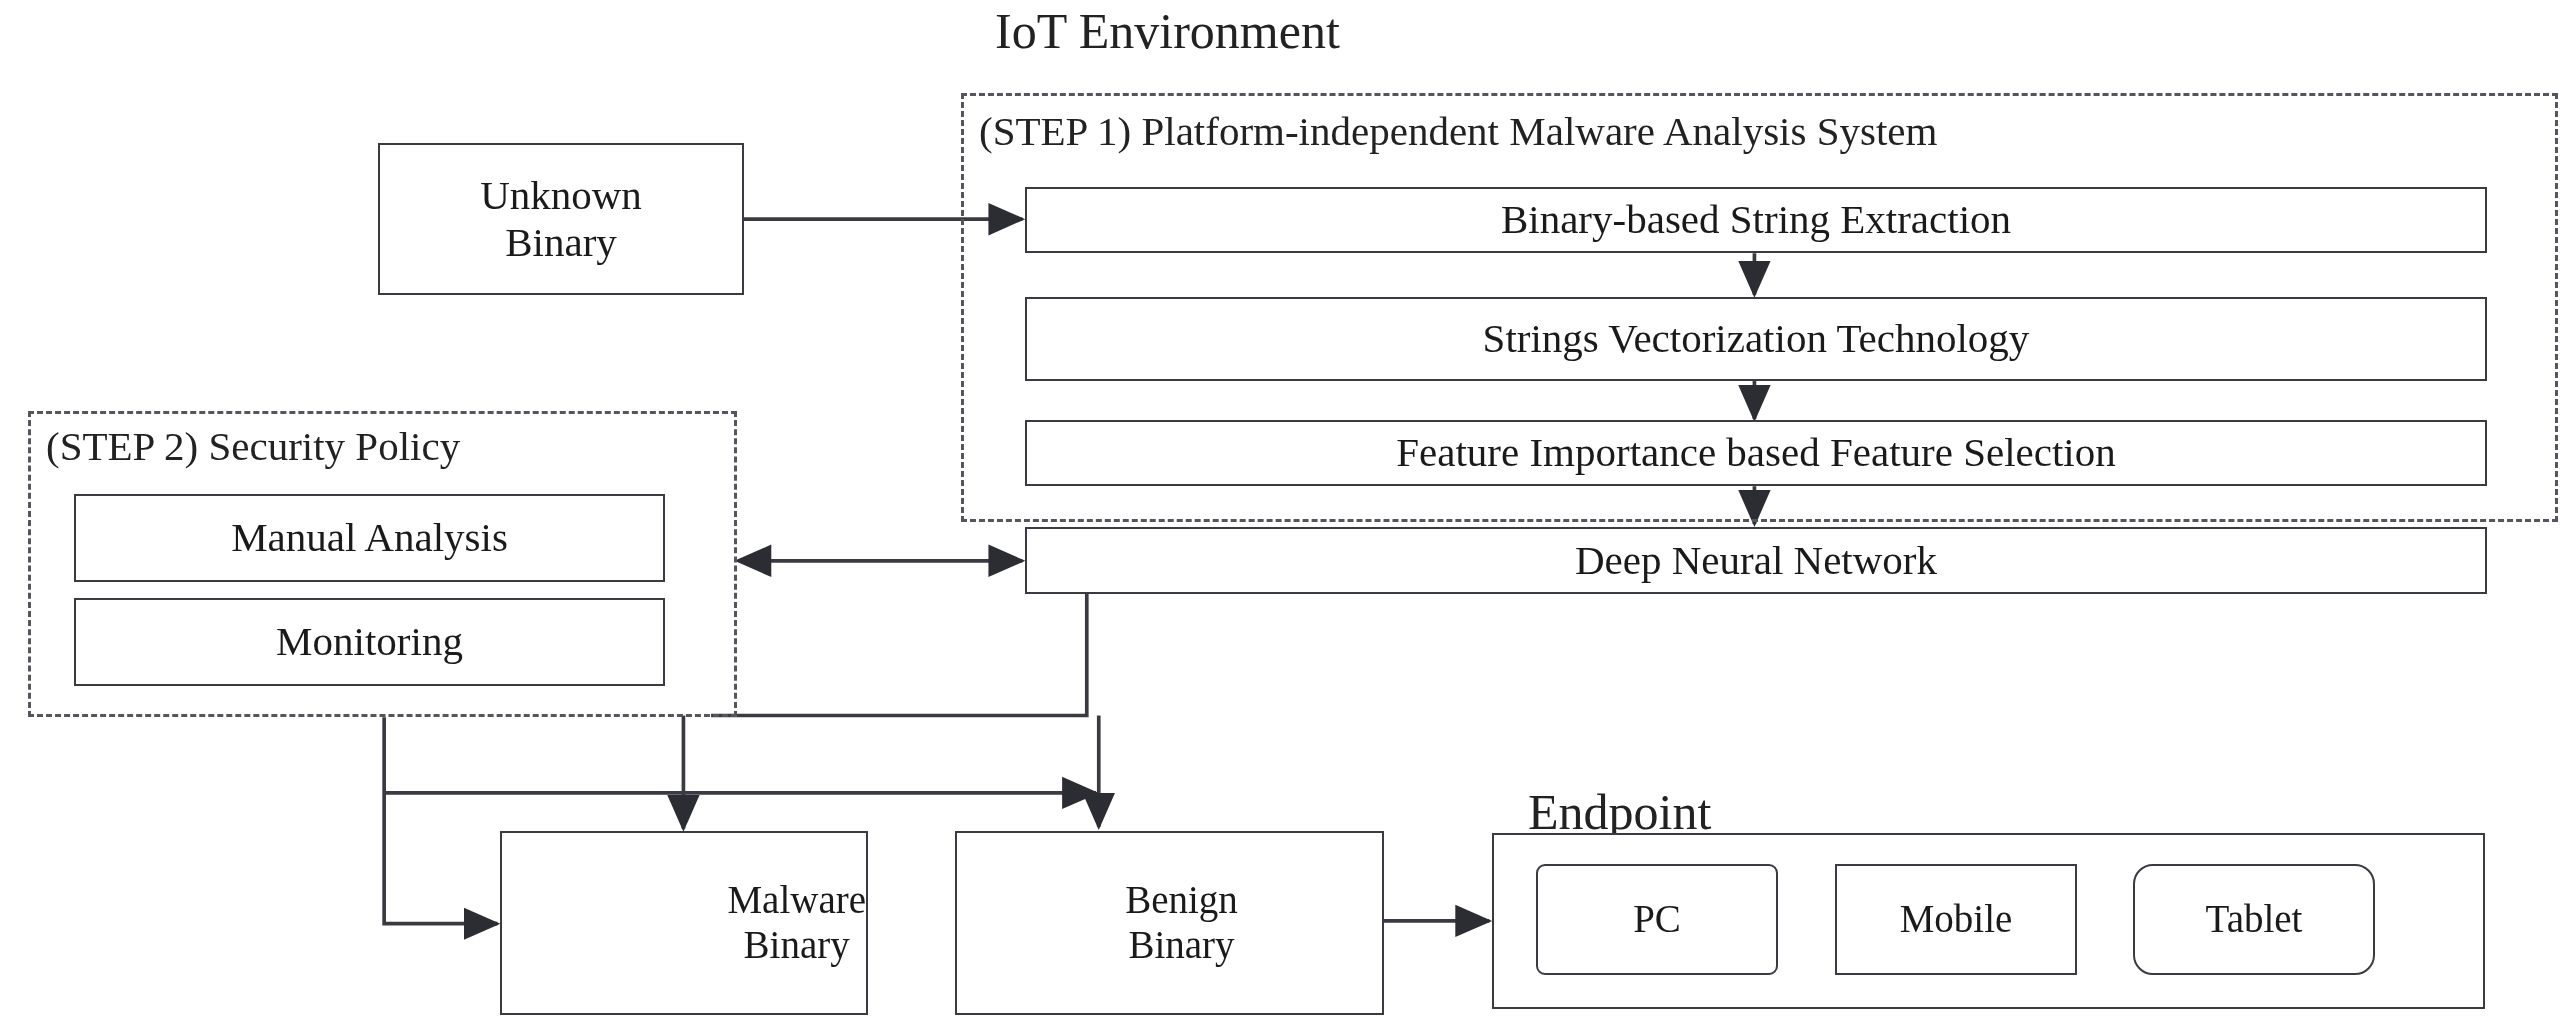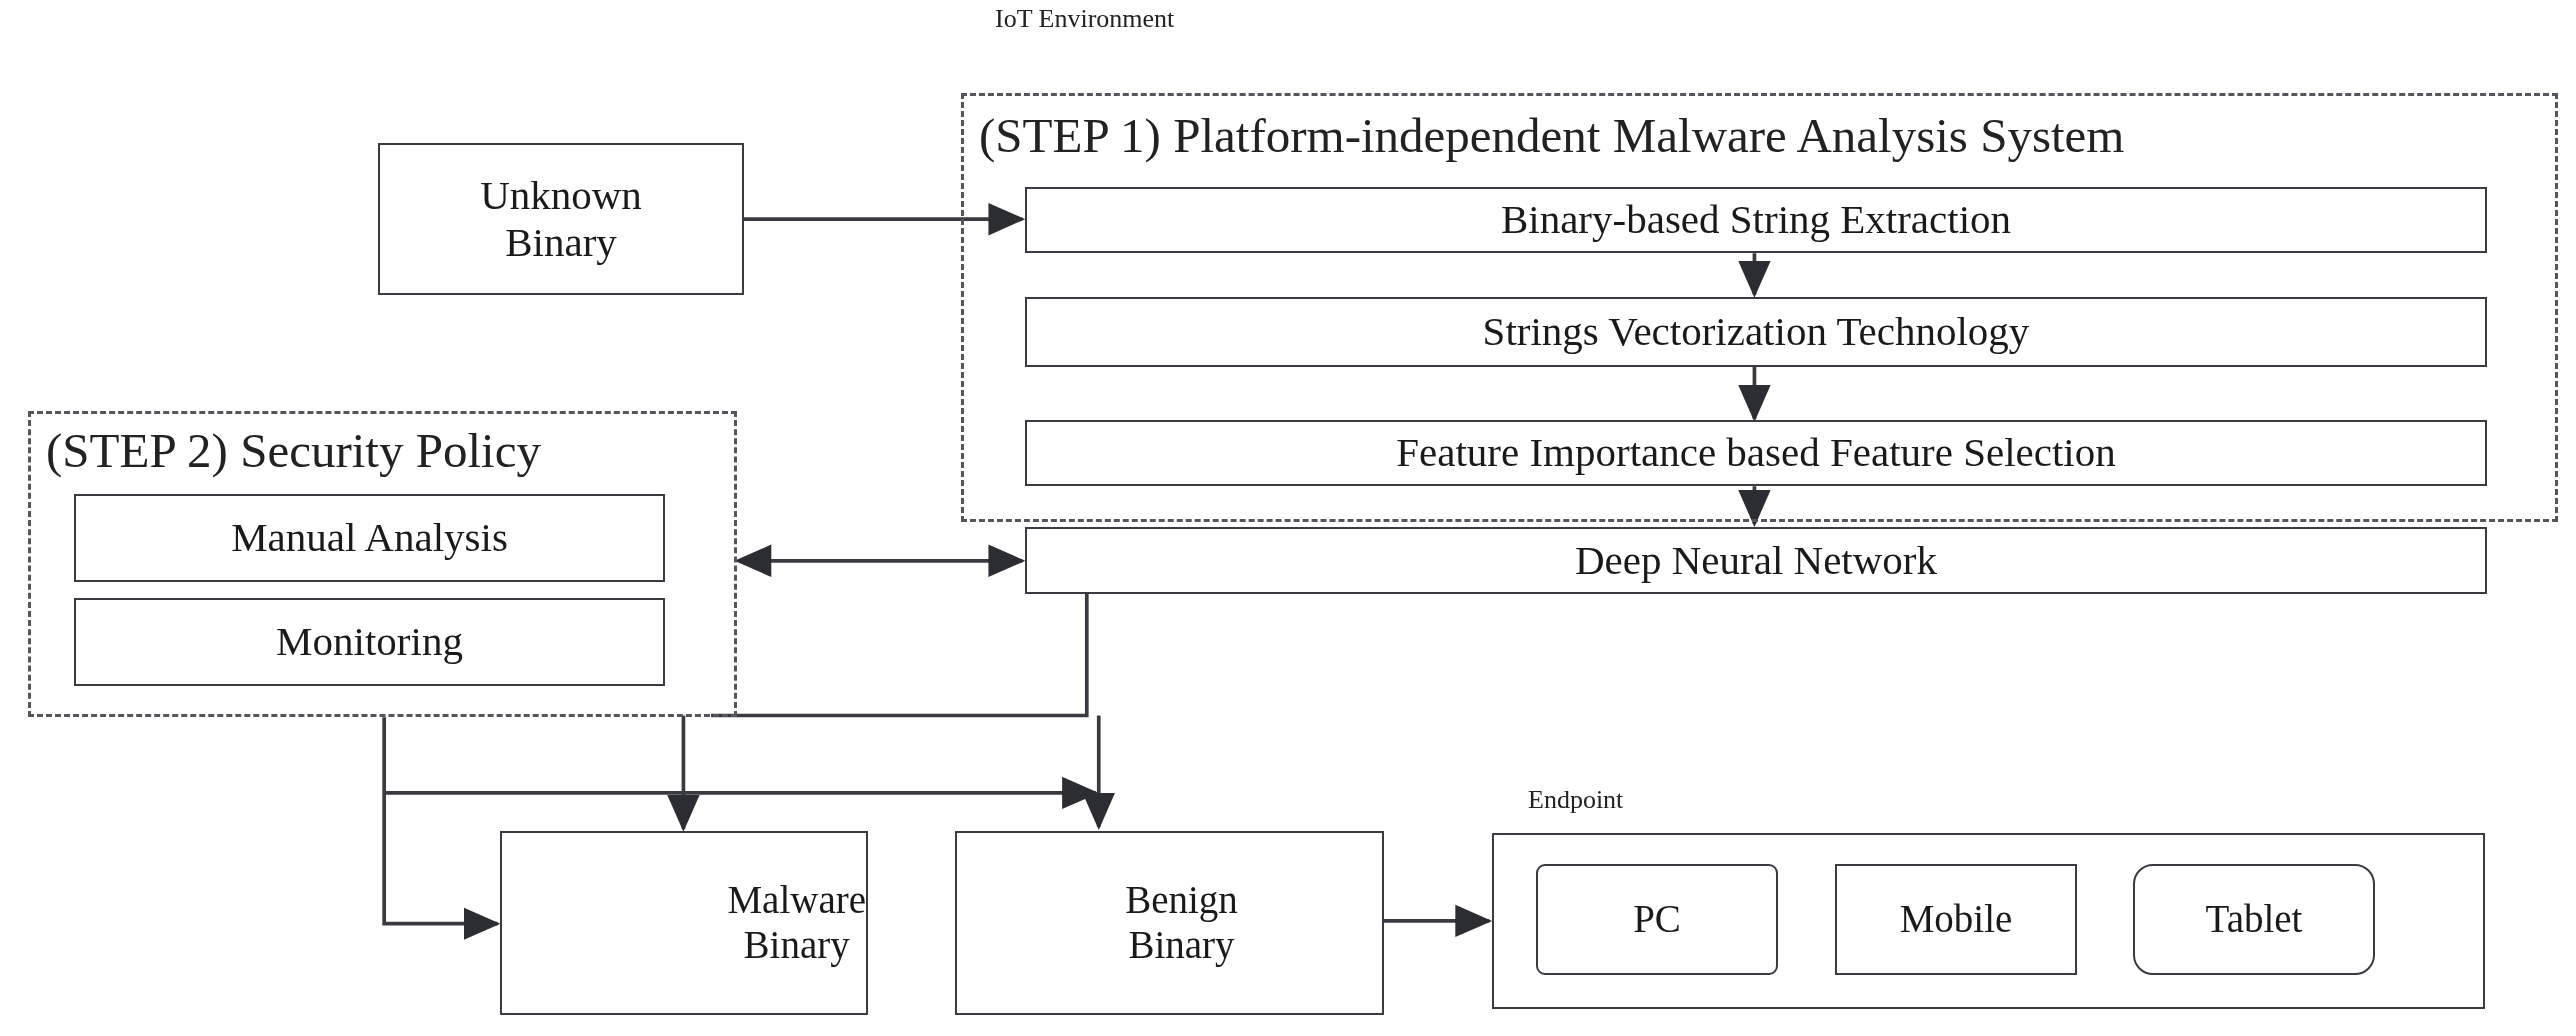--- a/index.html
+++ b/index.html
@@ -47,24 +47,24 @@
   svg.wires {
     position: absolute;
     left: 0;
     top: 0;
     width: 2576px;
     height: 1036px;
     overflow: visible;
     pointer-events: none;
   }
   .title-outer {
-    font-size: 26px;
+    font-size: 50px;
   }
   .title-step {
-    font-size: 49px;
+    font-size: 41px;
   }
   .t-42 { font-size: 39px; }
   .t-44 { font-size: 41px; }
 </style>
 </head>
 <body>
 
 <div id="canvas">
 
   <svg class="wires" viewBox="0 0 2797 1125">
@@ -104,21 +104,21 @@
   <div class="lbl title-outer" style="left:995px; top:5.5px;">IoT Environment</div>
 
   <div class="dashbox" style="left:961px; top:93px; width:1597px; height:429px;"></div>
 
   <div class="lbl title-step" style="left:979px; top:111px;">(STEP 1) Platform-independent Malware Analysis System</div>
 
   <div class="box t-44" style="left:1025px; top:187px; width:1462px; height:66px;">
     <span class="boxtext">Binary-based String Extraction</span>
   </div>
 
-  <div class="box t-44" style="left:1025px; top:297px; width:1462px; height:70px;">
+  <div class="box t-44" style="left:1025px; top:297px; width:1462px; height:84px;">
     <span class="boxtext">Strings Vectorization Technology</span>
   </div>
 
   <div class="box t-44" style="left:1025px; top:420px; width:1462px; height:66px;">
     <span class="boxtext">Feature Importance based Feature Selection</span>
   </div>
 
   <div class="box t-44" style="left:1025px; top:527px; width:1462px; height:67px;">
     <span class="boxtext">Deep Neural Network</span>
   </div>

